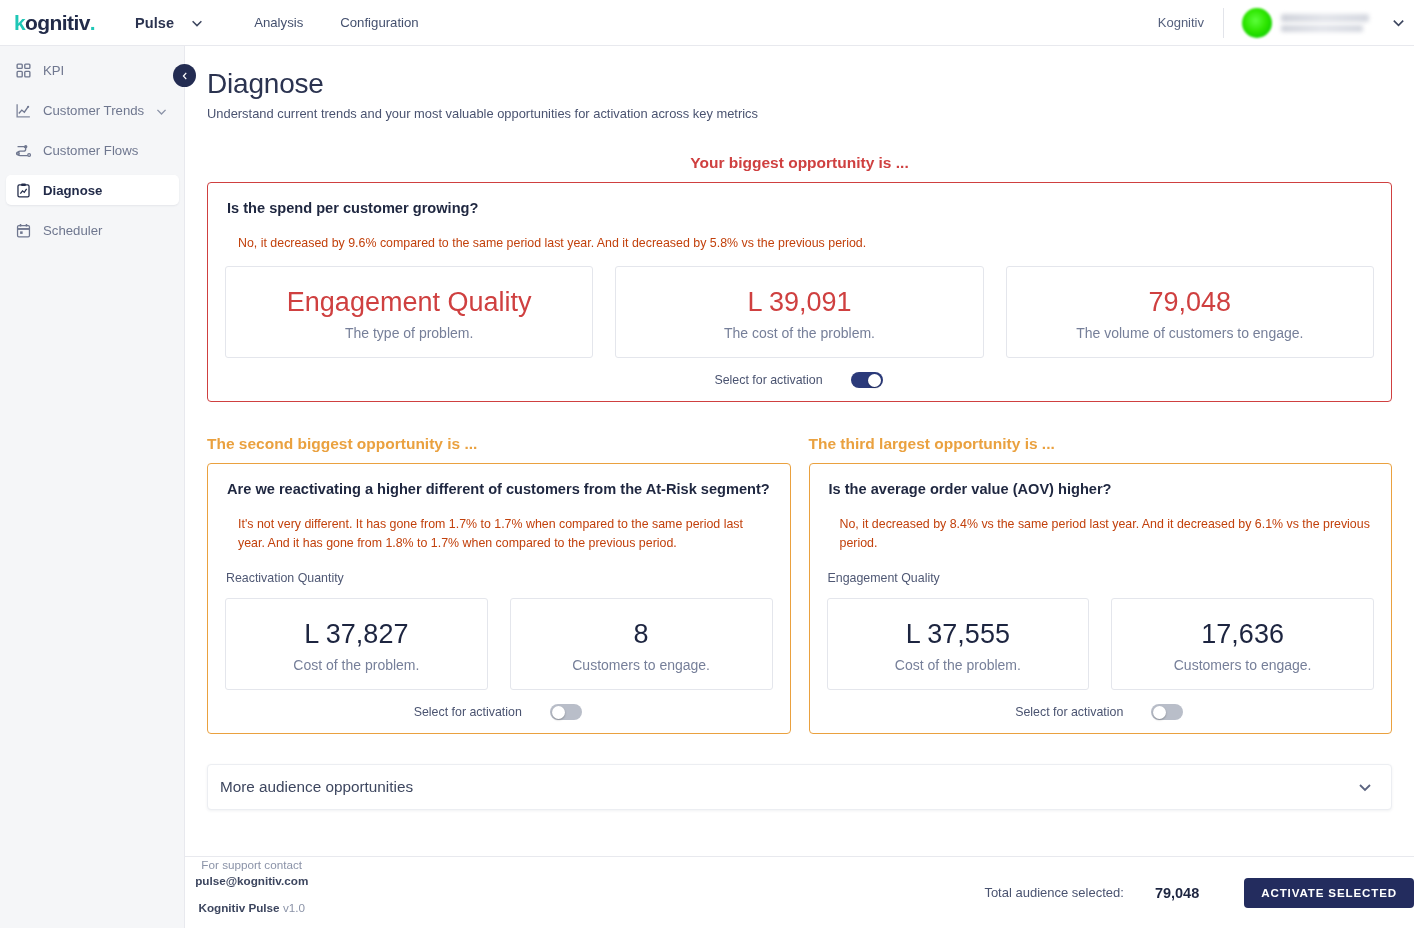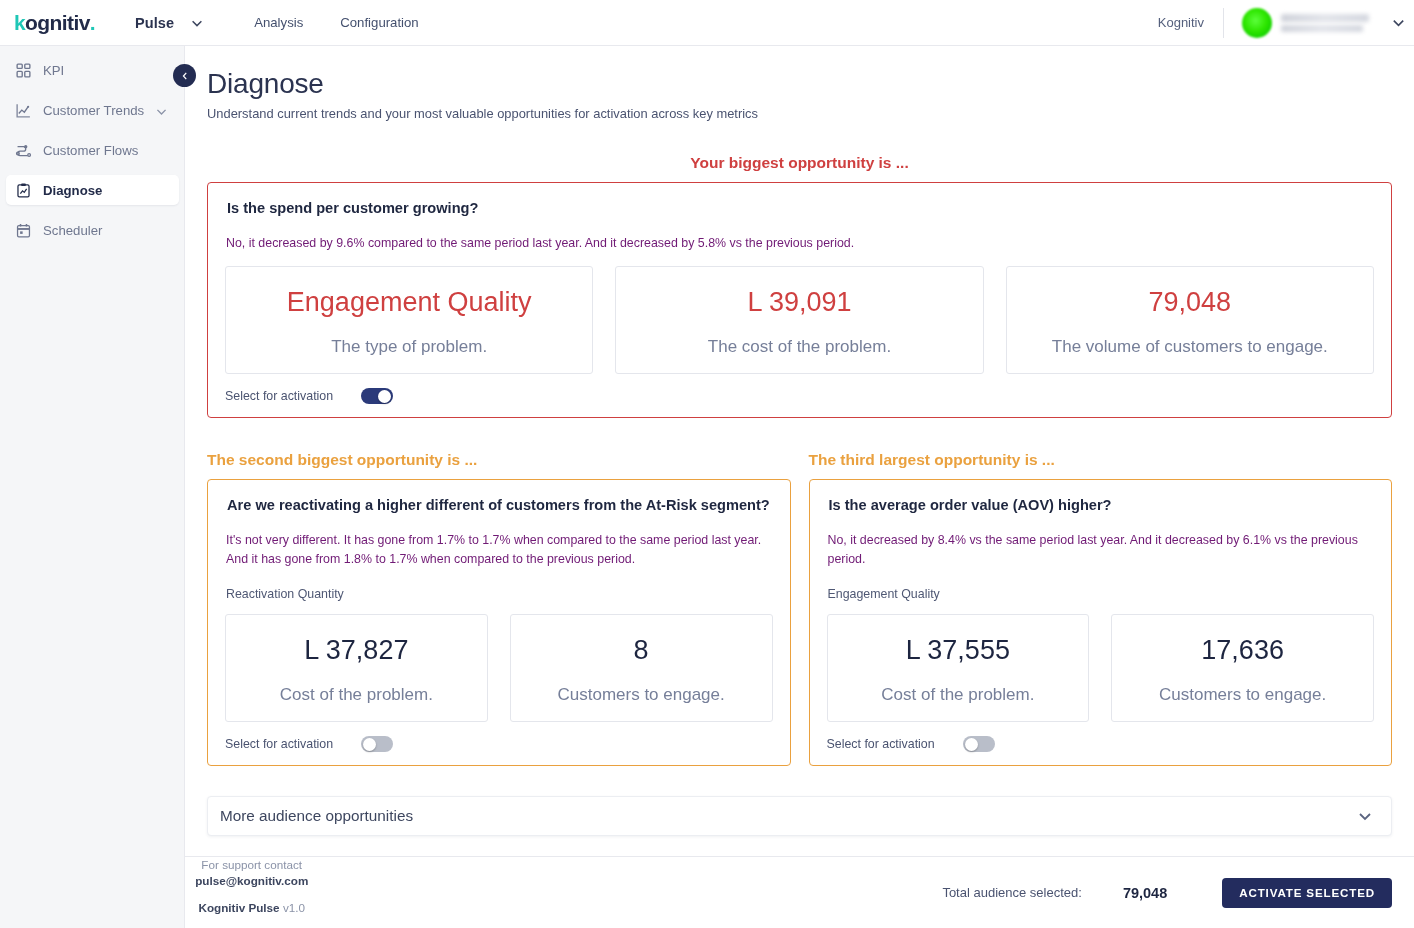--- a/index.html
+++ b/index.html
@@ -112,35 +112,35 @@
   .section-title.amber { color: #eaa13f; }
 
   .card {
     border-radius: 4px; background: #fff;
     padding: 17px 17px 13px 17px;
   }
   .card.red { border: 1.5px solid #cf4040; }
   .card.amber { border: 1.5px solid #eaa13f; }
 
   .card-q { font-size: 14.6px; color: #1f2740; font-weight: 700; padding-left: 2px; }
-  .card-desc { margin-top: 18px; font-size: 12.4px; color: #701a75; line-height: 19px; padding-left: 1px; }
+  .card-desc { margin-top: 18px; font-size: 12.4px; color: #c2410c; line-height: 19px; padding-left: 1px; margin-left: 12px; }
   .card-tag { margin-top: 18px; font-size: 12.4px; color: #4f5874; padding-left: 1px; }
 
   .metrics { display: flex; gap: 22px; margin-top: 13px; }
   .metric {
     flex: 1; border: 1px solid #e4e6ec; border-radius: 3px;
     padding: 20px 10px 16px 10px; text-align: center; background: #fff;
   }
   .metric .val { font-size: 27px; font-weight: 400; line-height: 31px; }
   .metric.red .val { color: #cf4040; }
   .metric.dark .val { color: #1d2540; }
-  .metric .cap { margin-top: 19px; font-size: 17px; color: #767f99; }
+  .metric .cap { margin-top: 7px; font-size: 14px; color: #767f99; }
 
   .toggle-row {
-    display: flex; align-items: center; justify-content: flex-start;
+    display: flex; align-items: center; justify-content: center;
     gap: 28px; margin-top: 14px; padding-right: 2px;
   }
   .toggle-lbl { font-size: 12.4px; color: #4a5370; }
   .switch {
     width: 32px; height: 16px; border-radius: 9px; position: relative;
     cursor: pointer; flex: 0 0 32px;
   }
   .switch.on { background: #2b3a7a; }
   .switch.off { background: #b9bec9; }
   .switch .knob {
@@ -150,32 +150,32 @@
   .switch.on .knob { right: 2px; }
   .switch.off .knob { left: 2px; }
 
   .two-col { display: flex; gap: 18px; }
   .two-col > div { flex: 1; min-width: 0; }
 
   .more-bar {
     margin-top: 30px;
     border: 1px solid #eceef2; border-radius: 4px;
     background: #fff; box-shadow: 0 1px 3px rgba(40,50,80,.07);
-    height: 40px; display: flex; align-items: center;
+    height: 46px; display: flex; align-items: center;
     padding: 0 18px 0 12px; cursor: pointer;
   }
   .more-bar .t { font-size: 15.3px; color: #3d465f; }
   .more-bar .chev { margin-left: auto; width: 16px; height: 16px; color: #5b6party; color: #5b6480; }
 
   
   .footer {
     height: 72px; flex: 0 0 72px;
     border-top: 1px solid #e8e9ee;
     display: flex; align-items: center; justify-content: flex-end;
-    padding-right: 22px; gap: 13px;
+    gap: 3px;
     background: #fff;
   }
   .f-lbl { font-size: 13px; color: #4a5370; }
   .f-val { font-size: 14.5px; font-weight: 700; color: #1d2540; margin-left: 28px; }
   .activate-btn {
     margin-left: 42px;
     background: #232c5e; color: #fff; border: none; border-radius: 4px;
     height: 30px; padding: 0 17px; font-size: 11.6px; font-weight: 700;
     letter-spacing: .85px; cursor: pointer;
     font-family: "Liberation Sans", sans-serif;

